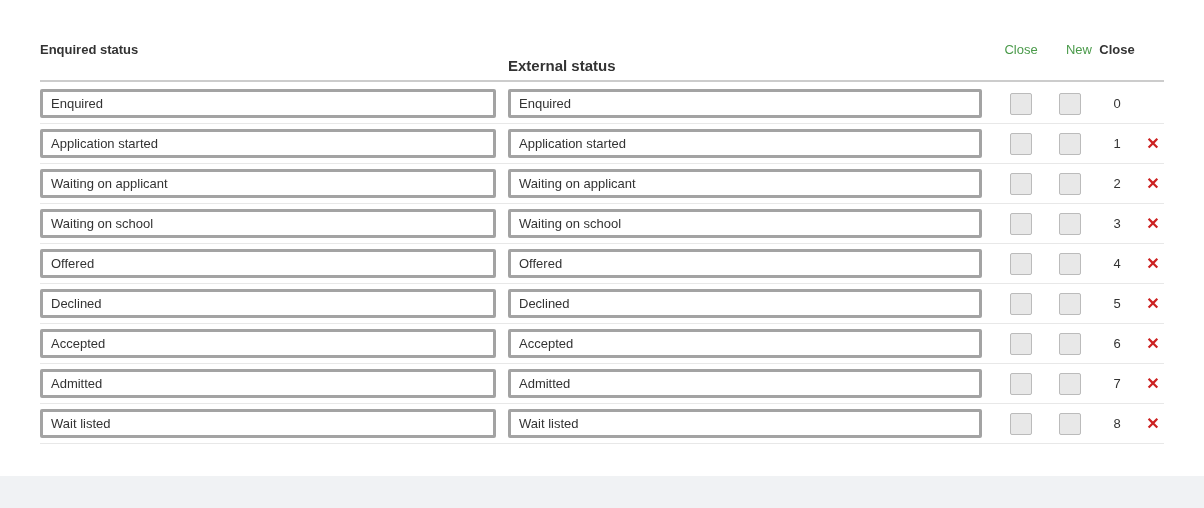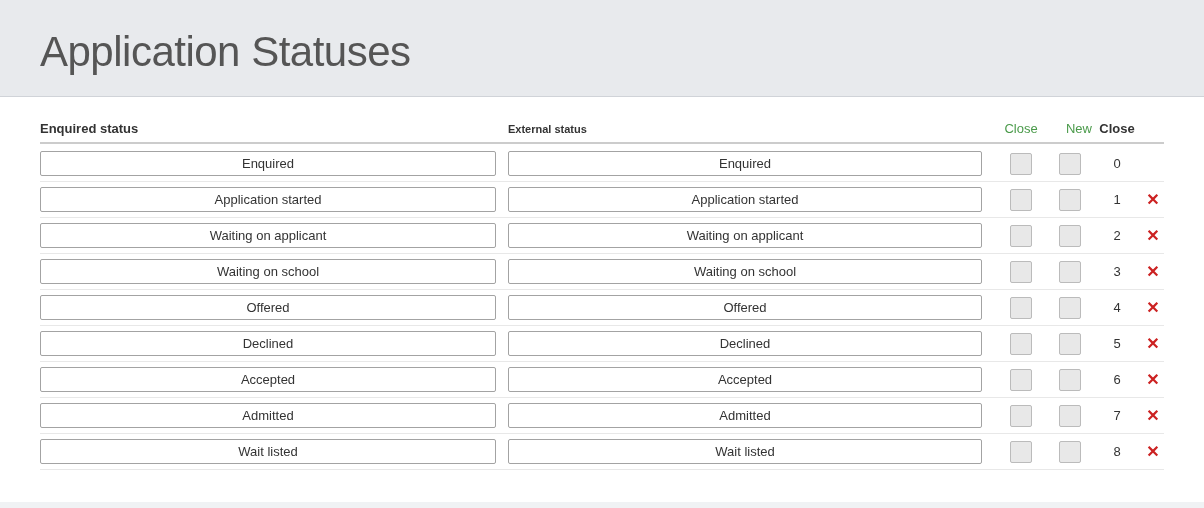--- a/index.html
+++ b/index.html
@@ -41,23 +41,24 @@
       margin-bottom: 2px;
     }
     .col-internal {
       flex: 0 0 468px;
       font-size: 13px;
       font-weight: 600;
       color: #333;
     }
     .col-external {
       flex: 1;
-      font-size: 11px;
+      font-size: 15px;
       font-weight: 600;
       color: #333;
+      margin-top: 33px;
     }
     .col-close {
       flex: 0 0 54px;
       text-align: center;
       font-size: 13px;
       color: #4a9a4a;
       cursor: pointer;
     }
     .col-new {
       flex: 0 0 44px;
@@ -103,28 +104,27 @@
       text-align: center;
       font-size: 13px;
       color: #333;
     }
     .row-action {
       flex: 0 0 22px;
       text-align: center;
     }
     input[type="text"] {
       width: 100%;
-      border: 1px solid #a3a3a3;
+      border: 3px solid #a3a3a3;
       border-radius: 2px;
       padding: 4px 8px;
       font-size: 13px;
       color: #333;
       background: #fff;
       outline: none;
-      text-align: center;
     }
     .checkbox-cell {
       width: 22px;
       height: 22px;
       border: 1px solid #bbb;
       background: #e8e8e8;
       display: inline-block;
       border-radius: 2px;
       cursor: pointer;
       vertical-align: middle;
@@ -134,23 +134,20 @@
       font-size: 16px;
       cursor: pointer;
       line-height: 1;
       font-weight: bold;
     }
   </style>
 </head>
 <body>
 
 <div class="page">
-  <div class="header">
-    <h1>Application Statuses</h1>
-  </div>
   <div class="content">
     <div class="table-container">
       <div class="table-header">
         <div class="col-internal">Enquired status</div>
         <div class="col-external">External status</div>
         <div class="col-close">Close</div>
         <div class="col-new">New</div>
         <div class="col-index">Close</div>
         <div class="col-action"></div>
       </div>

